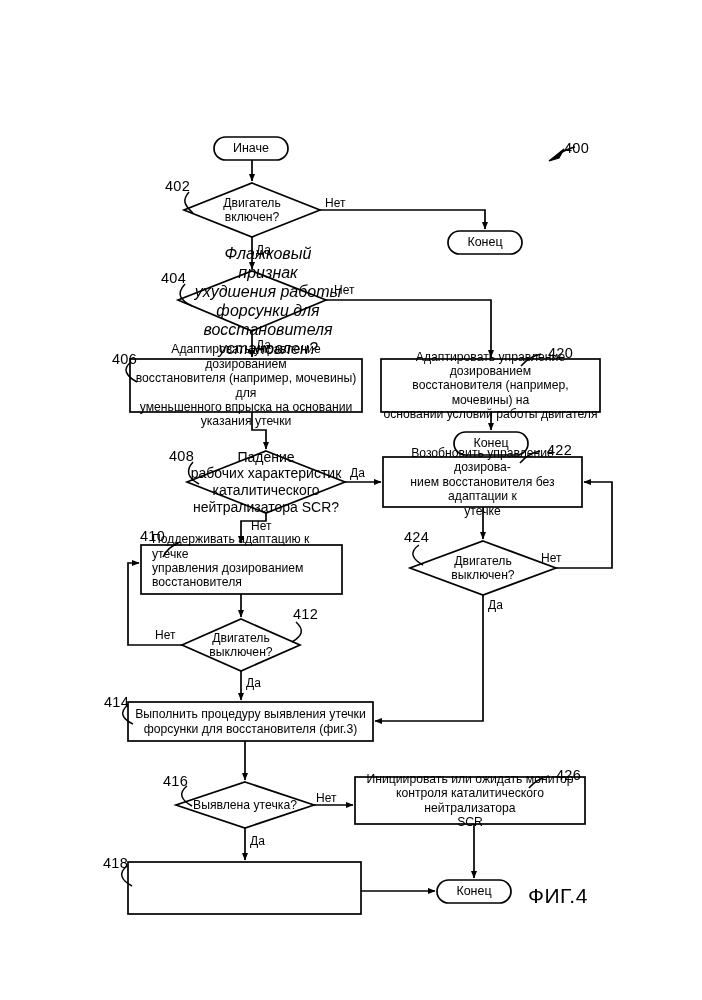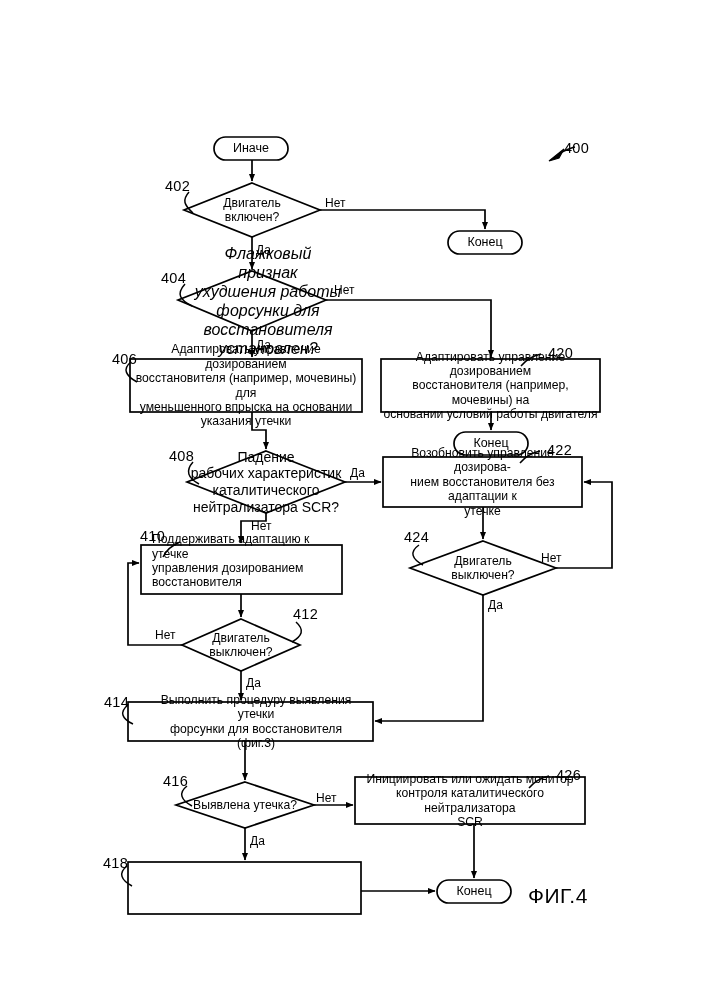--- a/index.html
+++ b/index.html
@@ -216,21 +216,21 @@
   <div class="node-text proc-label" style="left:146px; top:545px; width:192px; height:32px; justify-content:flex-start; text-align:left; padding-left:6px;">Поддерживать адаптацию к утечке
 управления дозированием
 восстановителя</div>
 
   <div class="node-text dec-label" style="left:410px; top:549px; width:146px; height:38px;">Двигатель
 выключен?</div>
 
   <div class="node-text dec-label" style="left:182px; top:626px; width:118px; height:38px;">Двигатель
 выключен?</div>
 
-  <div class="node-text proc-label" style="left:116px; top:702px; width:241px; height:39px;padding-left:39px;">Выполнить процедуру выявления утечки
+  <div class="node-text proc-label" style="left:130px; top:702px; width:241px; height:39px;">Выполнить процедуру выявления утечки
 форсунки для восстановителя (фиг.3)</div>
 
   <div class="node-text dec-label" style="left:176px; top:795px; width:138px; height:20px;">Выявлена утечка?</div>
 
   <div class="node-text proc-label" style="left:357px; top:777px; width:226px; height:47px;">Инициировать или ожидать монитор
 контроля каталитического нейтрализатора
 SCR</div>
 
 
   <div class="node-text terminator-label" style="left:437px; top:880px; width:74px; height:23px;">Конец</div>

